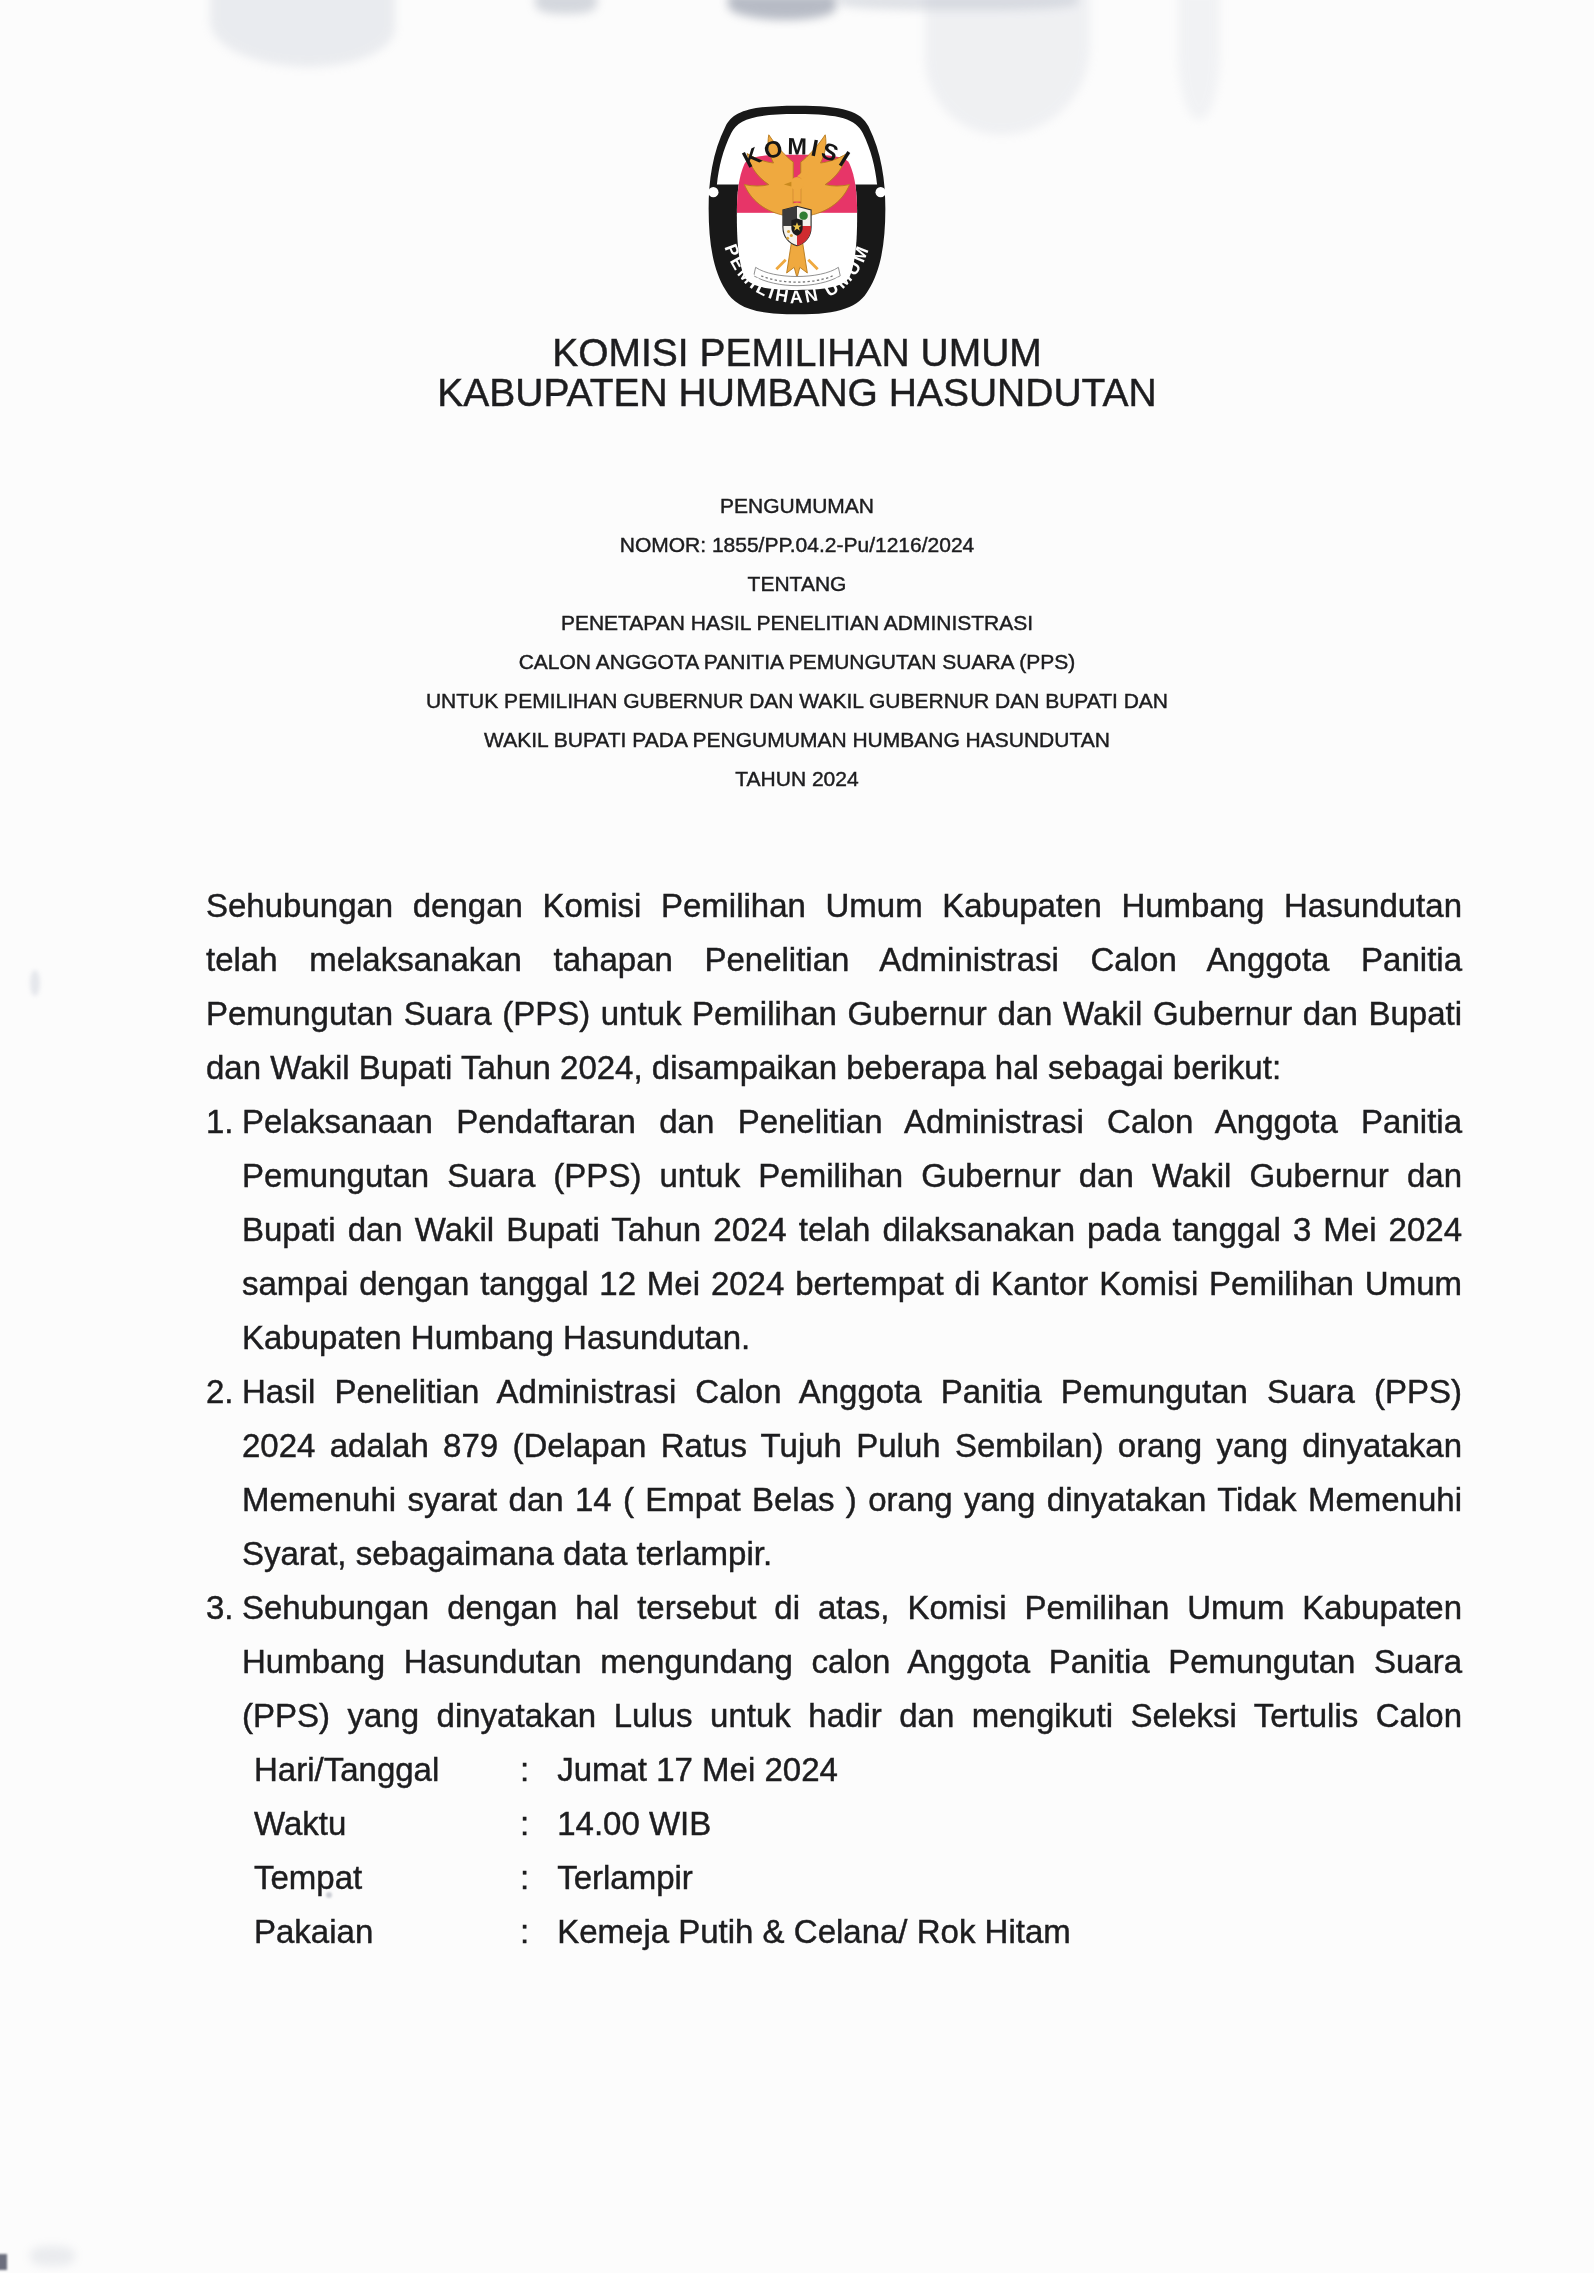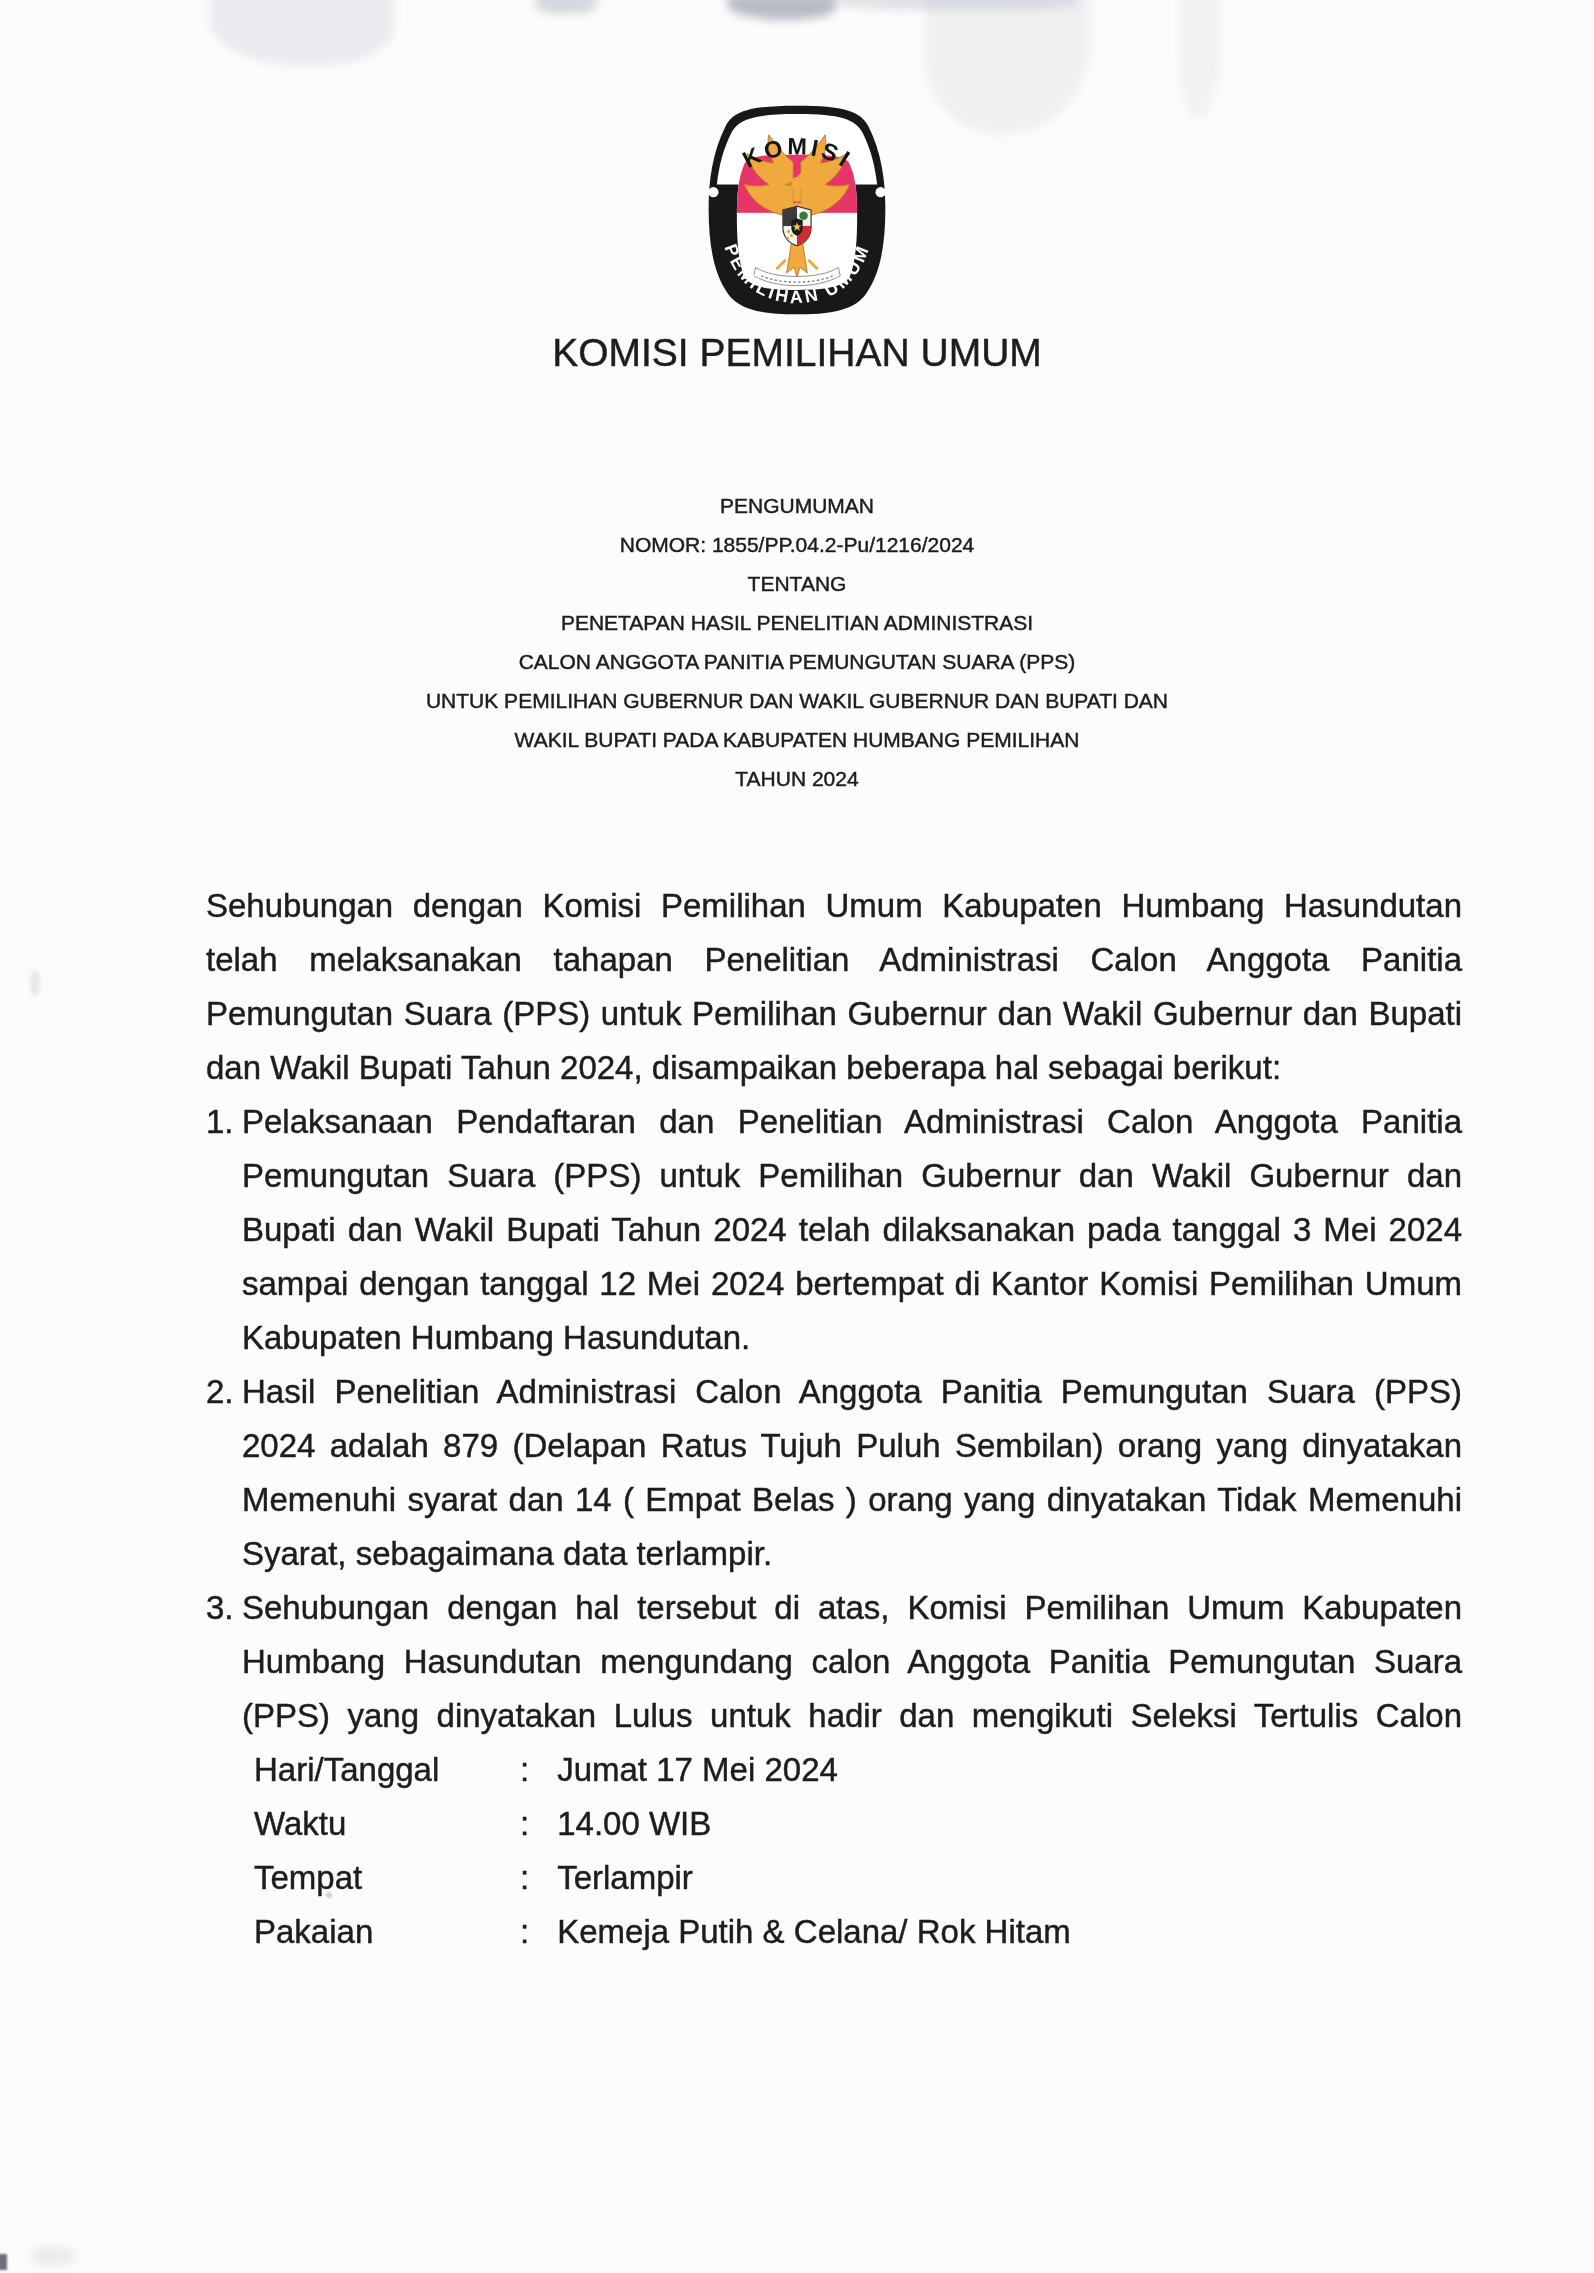--- a/index.html
+++ b/index.html
@@ -118,30 +118,31 @@
         <textPath href="#arcBottom" startOffset="50%" text-anchor="middle">PEMILIHAN UMUM</textPath>
       </text>
 
       <circle cx="11" cy="96" r="5.5" fill="#ffffff"></circle>
       <circle cx="189" cy="96" r="5.5" fill="#ffffff"></circle>
     </svg>
   </div>
 
   <div class="header">
     <div class="hline">KOMISI PEMILIHAN UMUM</div>
+    <div class="hline">KABUPATEN HUMBANG HASUNDUTAN</div>
   </div>
 
   <div class="title-block">
       <div class="title-line">PENGUMUMAN</div>
       <div class="title-line">NOMOR: 1855/PP.04.2-Pu/1216/2024</div>
       <div class="title-line">TENTANG</div>
       <div class="title-line">PENETAPAN HASIL PENELITIAN ADMINISTRASI</div>
       <div class="title-line">CALON ANGGOTA PANITIA PEMUNGUTAN SUARA (PPS)</div>
       <div class="title-line">UNTUK PEMILIHAN GUBERNUR DAN WAKIL GUBERNUR DAN BUPATI DAN</div>
-      <div class="title-line">WAKIL BUPATI PADA KABUPATEN HUMBANG PEMILIHAN</div>
+      <div class="title-line">WAKIL BUPATI PADA PENGUMUMAN HUMBANG HASUNDUTAN</div>
       <div class="title-line">TAHUN 2024</div>
     </div>
 
   <div class="body-block">
     <div class="intro">
         <div class="line">Sehubungan dengan Komisi Pemilihan Umum Kabupaten Humbang Hasundutan</div>
         <div class="line">telah melaksanakan tahapan Penelitian Administrasi Calon Anggota Panitia</div>
         <div class="line">Pemungutan Suara (PPS)  untuk Pemilihan Gubernur dan Wakil Gubernur dan Bupati</div>
         <div class="line last">dan Wakil Bupati Tahun 2024, disampaikan beberapa hal sebagai berikut:</div>
       </div>

